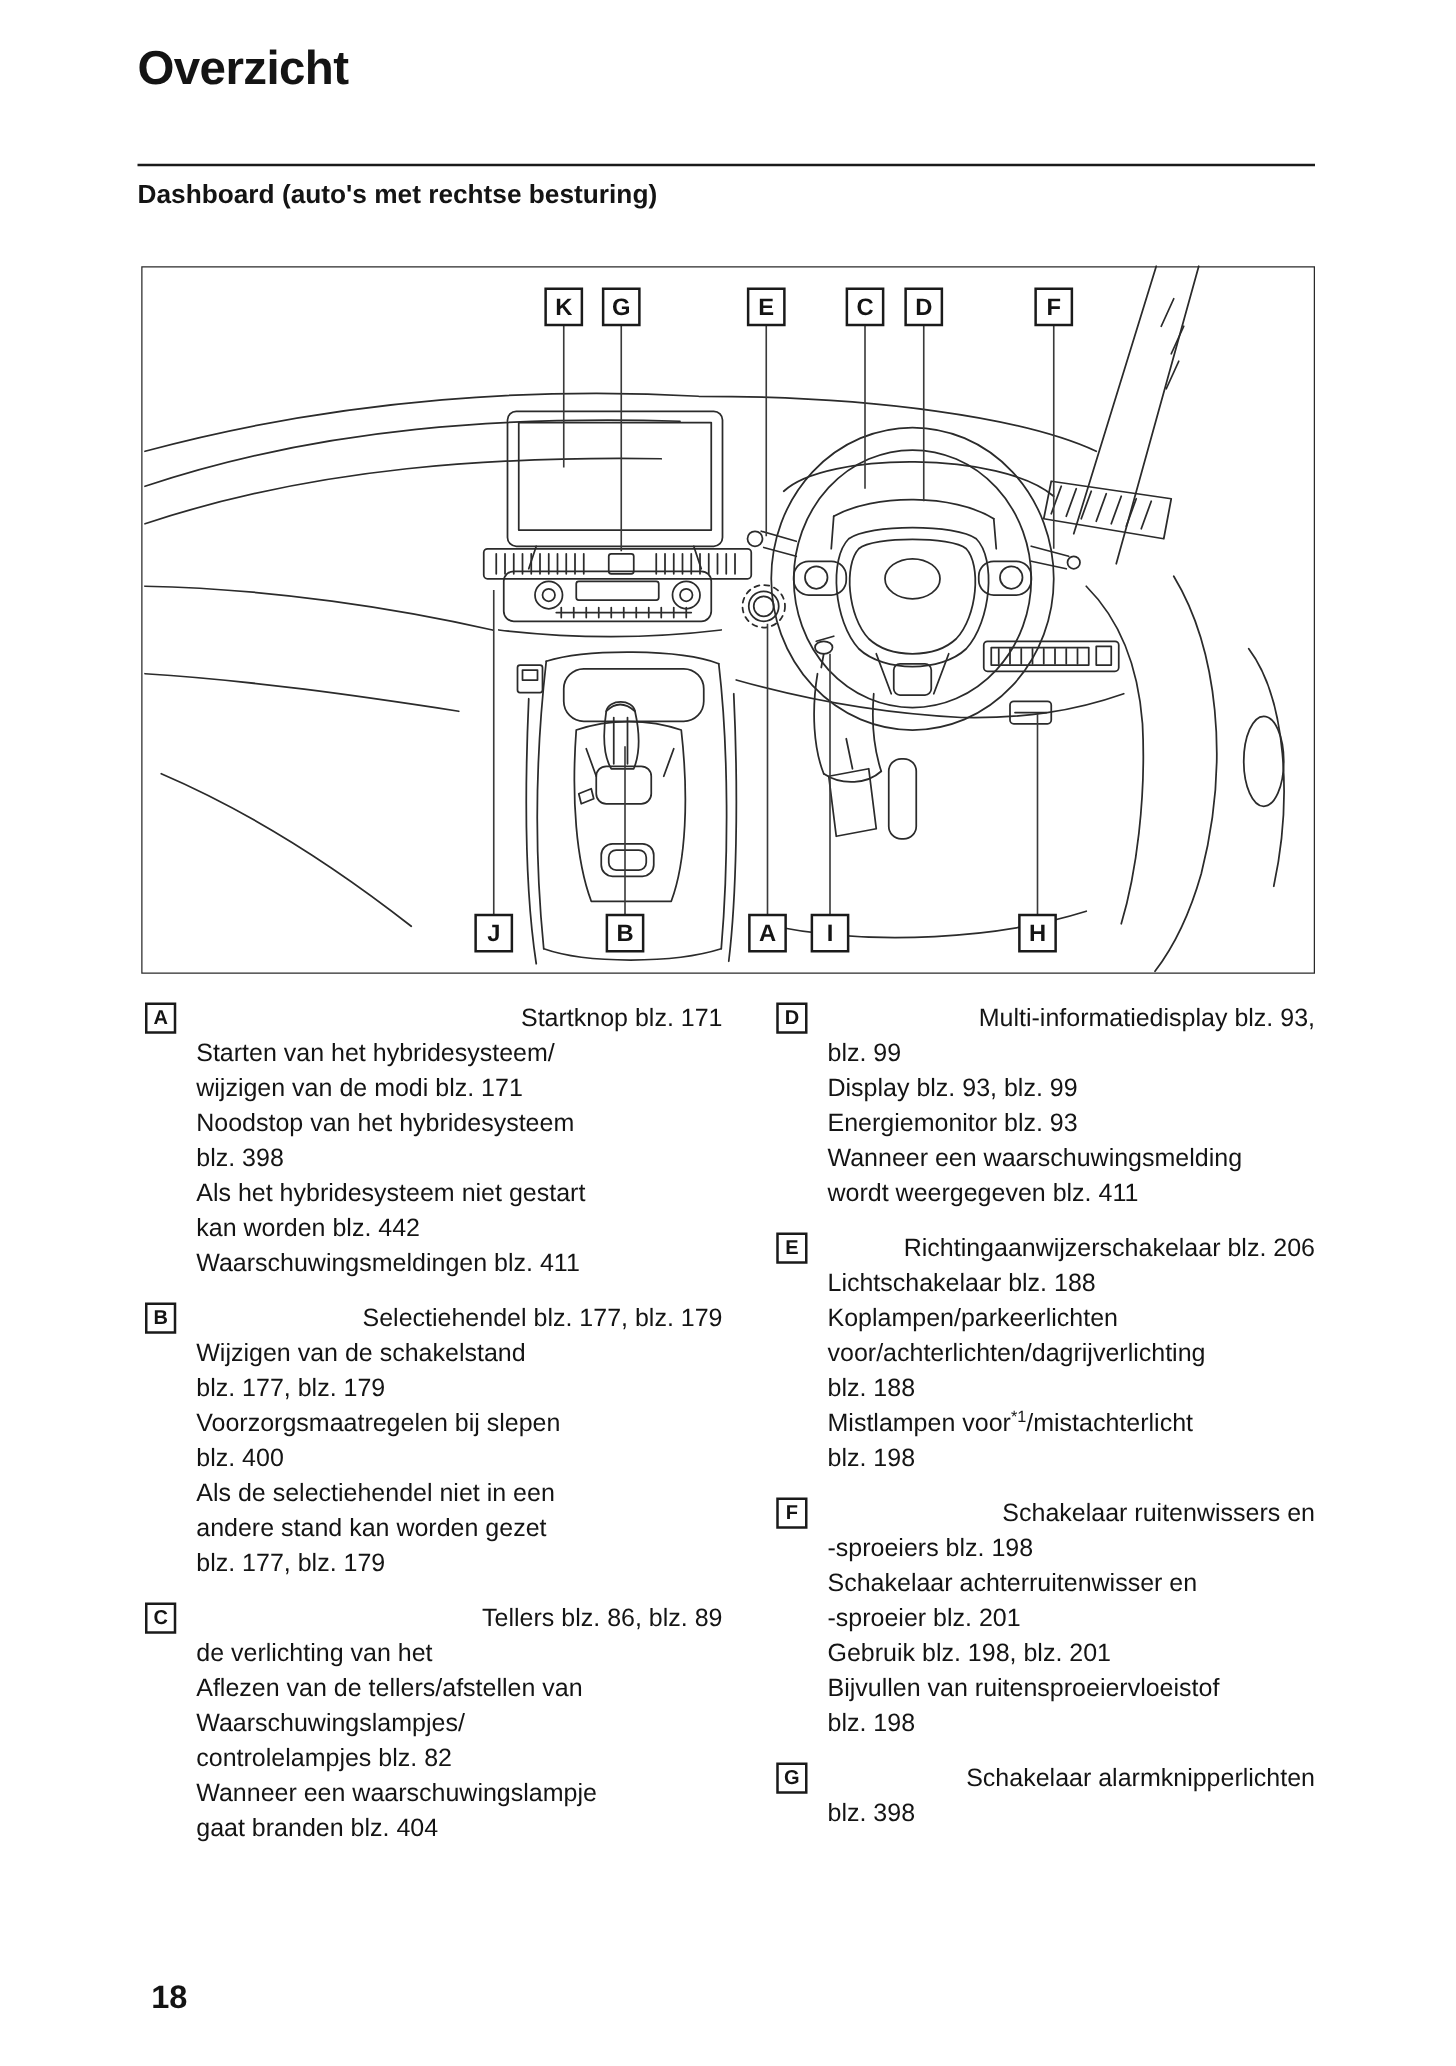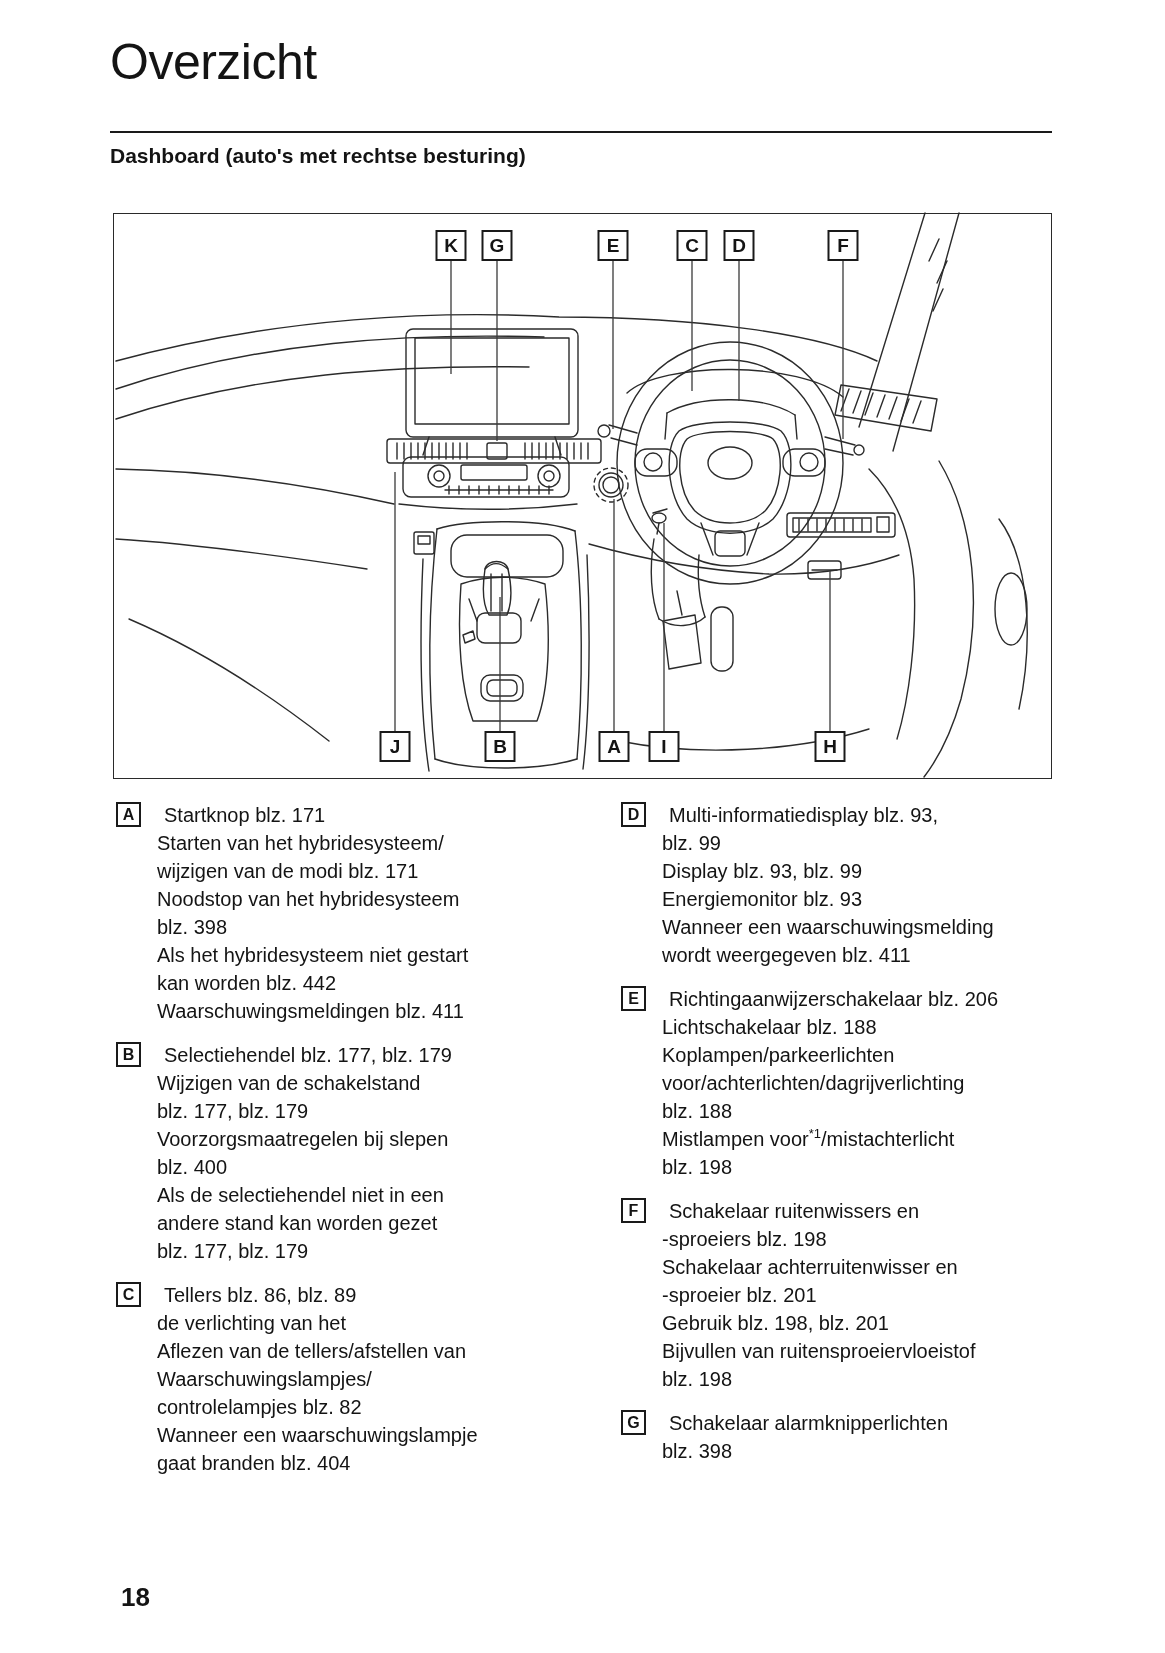--- a/index.html
+++ b/index.html
@@ -2,21 +2,21 @@
 <html><head>
 <meta charset="utf-8">
 <style>
   html,body{margin:0;padding:0;}
   body{
     width:1165px;height:1653px;position:relative;background:#ffffff;
     font-family:"Liberation Sans",sans-serif;color:#141414;
     -webkit-font-smoothing:antialiased;overflow:hidden;
   }
   .page-title{
-    position:absolute;left:110px;top:36px;font-size:50px;font-weight:400;
+    position:absolute;left:110px;top:36px;font-size:38px;font-weight:700;
     letter-spacing:-0.5px;line-height:1.05;
   }
   .title-rule{
     position:absolute;left:110px;top:131px;width:942px;height:0;
     border-top:2px solid #1a1a1a;
   }
   .section-heading{
     position:absolute;left:110px;top:144px;font-size:21px;font-weight:700;
   }
   .diagram-frame{
@@ -28,21 +28,21 @@
     position:absolute;left:113px;top:801px;width:939px;
     display:grid;grid-template-columns:465px 434px;column-gap:40px;
     font-size:20px;line-height:28px;
   }
   .legend-item{position:relative;padding-left:44px;margin-bottom:16px;}
   .cbox{
     position:absolute;left:3px;top:1px;width:21px;height:21px;
     border:2px solid #1a1a1a;text-align:center;line-height:21px;
     font-size:16px;font-weight:700;background:#fff;
   }
-  .lines .legend-line:first-child{text-indent:7px;}
+  .lines .legend-line:first-child{text-indent:7px;text-align:right;}
   .legend-line sup{font-size:13px;line-height:0;vertical-align:super;}
   .page-number{
     position:absolute;left:121px;top:1582px;font-size:26px;font-weight:700;
   }
 </style>
 </head>
 <body>
 
 <div class="page-title">Overzicht</div>
 <div class="title-rule"></div>

